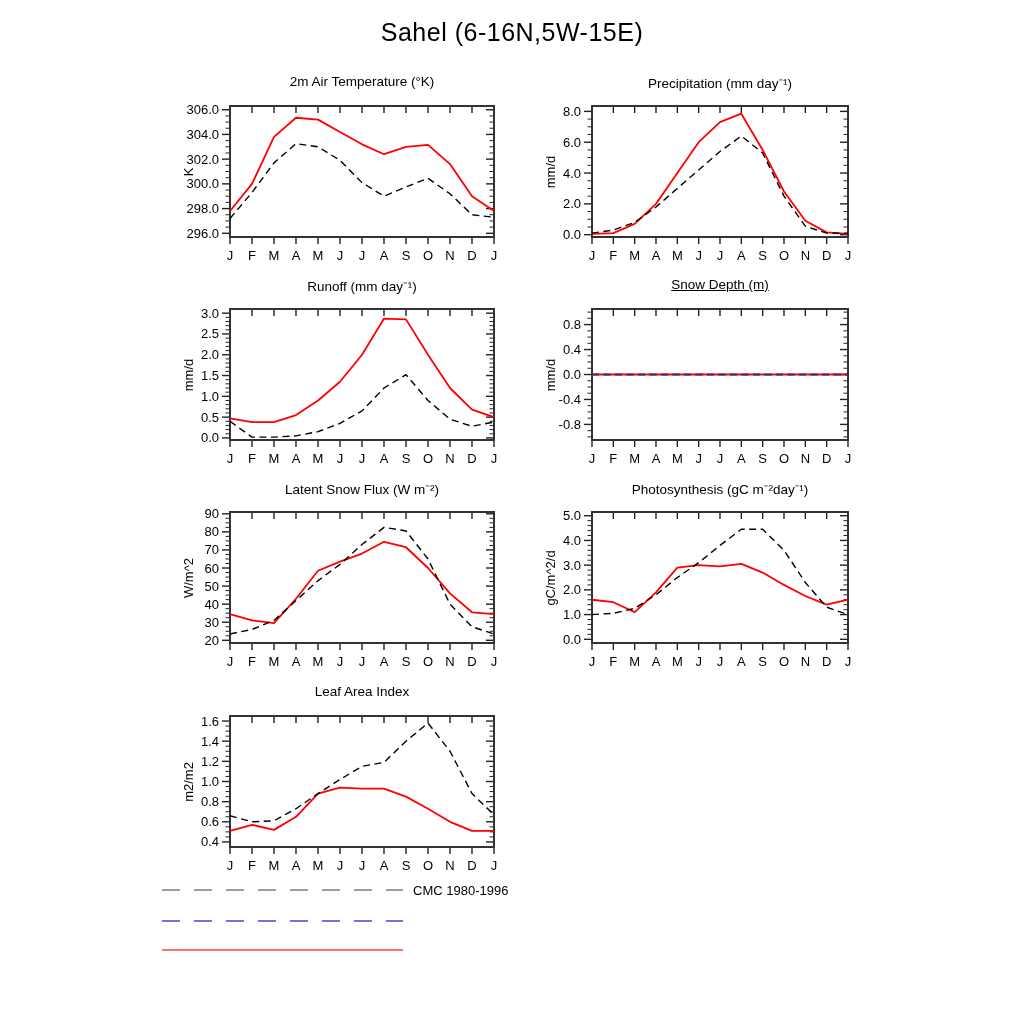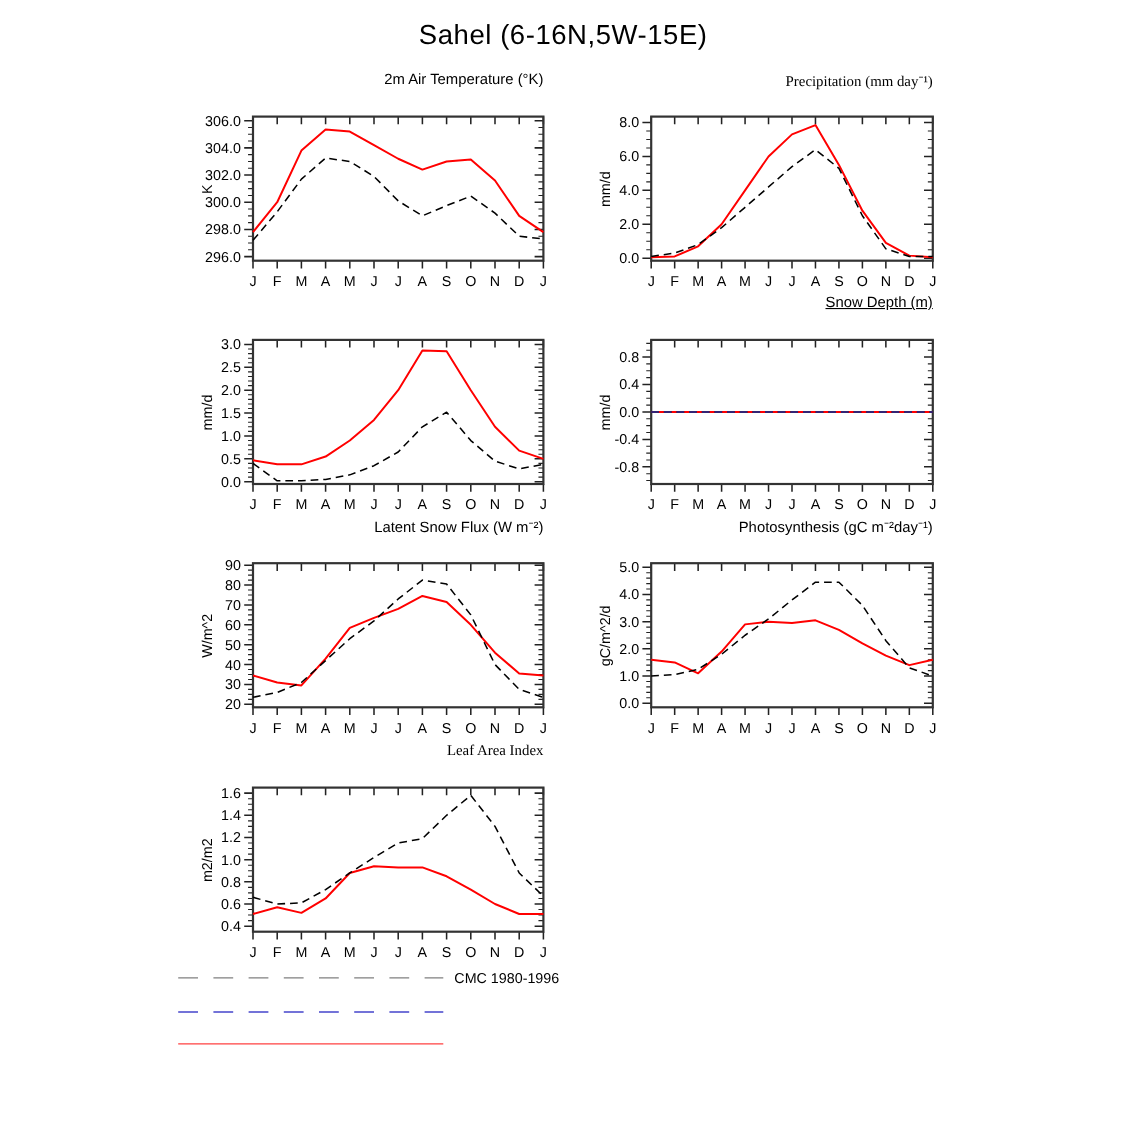--- a/index.html
+++ b/index.html
@@ -7,29 +7,29 @@
     width:1024px;height:1024px;background:#ffffff;position:relative;
     font-family:"Liberation Sans",sans-serif;color:#000;overflow:hidden;
   }
   .page-title{
     position:absolute;top:18px;left:0;width:1024px;text-align:center;
     font-size:25px;letter-spacing:0.5px;
   }
   .panel{position:absolute;width:395px;height:205px;}
   .c0{left:148px}.c1{left:510px}
   .r0{top:62px}.r1{top:265px}.r2{top:468px}.r3{top:672px}
-  .ptitle{position:absolute;top:2px;font-size:13.5px;text-align:right;white-space:nowrap;}
+  .ptitle{position:absolute;top:12px;font-size:13.5px;text-align:center;white-space:nowrap;}
   .ylab{
     position:absolute;left:40px;top:110px;font-size:13px;white-space:nowrap;
     transform:translate(-50%,-50%) rotate(-90deg);
   }
   .plot{position:absolute;top:18px;left:0;}
   svg text{font-family:"Liberation Sans",sans-serif;fill:#000;}
   .legend{position:absolute;left:0;top:0;}
-  .lrow{position:absolute;left:160px;display:flex;align-items:flex-start;gap:8px;height:16px;}
+  .lrow{position:absolute;left:160px;display:flex;align-items:center;gap:8px;height:16px;}
   .lr0{top:882px}.lr1{top:913px}.lr2{top:942px}
   .lline{flex:none;display:block;}
   .lline line.dash{stroke-dasharray:18 14;stroke-width:1.3;}
   .lline line.solid{stroke-width:1.3;}
   .llabel{font-size:13px;white-space:nowrap;}
 </style>
 </head>
 <body>
 
 <div class="page-title">Sahel (6-16N,5W-15E)</div>
@@ -125,21 +125,21 @@
       <line x1="346" y1="157" x2="346" y2="164" stroke="#222" stroke-width="1.4"></line>
       <line x1="346" y1="26" x2="346" y2="33" stroke="#222" stroke-width="1.4"></line>
       <text x="346" y="180" text-anchor="middle" font-size="13">J</text>
       <rect x="82" y="26" width="264" height="131" fill="none" stroke="#333" stroke-width="2"></rect>
       <polyline points="82,131.04716981132054 104,103.85849056603772 126,56.896226415094276 148,37.740566037735675 170,39.59433962264177 192,51.95283018867947 214,64.31132075471717 236,74.1981132075475 258,66.78301886792458 280,64.9292452830192 302,84.0849056603771 324,116.21698113207542 346,131.04716981132054" fill="none" stroke="#ff0000" stroke-width="1.8" stroke-linejoin="round"></polyline>
       <polyline points="82,138.46226415094344 104,112.50943396226396 126,82.84905660377375 148,63.693396226415146 170,66.78301886792458 192,80.37735849056635 214,102.62264150943366 236,116.21698113207542 258,106.94811320754714 280,98.29716981132088 302,113.74528301886801 324,134.754716981132 346,137.2264150943394" fill="none" stroke="#000000" stroke-width="1.4" stroke-linejoin="round" stroke-dasharray="7 4.5"></polyline>
     </svg>
 </div>
 
 <div class="panel c1 r0">
-  <div class="ptitle" style="left: 82px; width: 256px; font-family: Liberation Serif, serif;">Precipitation (mm day⁻¹)</div>
+  <div class="ptitle" style="left: 82px; width: 256px;">Precipitation (mm day⁻¹)</div>
   <div class="ylab">mm/d</div>
   <svg class="plot" width="395" height="185">
       <line x1="74" y1="154.68823529411765" x2="82" y2="154.68823529411765" stroke="#222" stroke-width="1.4"></line>
       <line x1="338" y1="154.68823529411765" x2="330" y2="154.68823529411765" stroke="#222" stroke-width="1.4"></line>
       <text x="71" y="159.18823529411765" text-anchor="end" font-size="13">0.0</text>
       <line x1="77.5" y1="146.98235294117646" x2="82" y2="146.98235294117646" stroke="#222" stroke-width="1"></line>
       <line x1="338" y1="146.98235294117646" x2="333.5" y2="146.98235294117646" stroke="#222" stroke-width="1"></line>
       <line x1="77.5" y1="139.2764705882353" x2="82" y2="139.2764705882353" stroke="#222" stroke-width="1"></line>
       <line x1="338" y1="139.2764705882353" x2="333.5" y2="139.2764705882353" stroke="#222" stroke-width="1"></line>
       <line x1="77.5" y1="131.5705882352941" x2="82" y2="131.5705882352941" stroke="#222" stroke-width="1"></line>
@@ -213,20 +213,21 @@
       <line x1="338" y1="157" x2="338" y2="164" stroke="#222" stroke-width="1.4"></line>
       <line x1="338" y1="26" x2="338" y2="33" stroke="#222" stroke-width="1.4"></line>
       <text x="338" y="180" text-anchor="middle" font-size="13">J</text>
       <rect x="82" y="26" width="256" height="131" fill="none" stroke="#333" stroke-width="2"></rect>
       <polyline points="82,153.91764705882352 103.33333333333333,153.14705882352942 124.66666666666666,143.9 146,123.86470588235295 167.33333333333331,93.04117647058823 188.66666666666669,62.217647058823516 210,42.182352941176475 231.33333333333334,33.705882352941174 252.66666666666666,69.92352941176469 274,111.53529411764706 295.33333333333337,140.81764705882352 316.66666666666663,152.3764705882353 338,153.91764705882352" fill="none" stroke="#ff0000" stroke-width="1.8" stroke-linejoin="round"></polyline>
       <polyline points="82,153.14705882352942 103.33333333333333,150.06470588235294 124.66666666666666,142.35882352941175 146,126.94705882352942 167.33333333333331,108.45294117647059 188.66666666666669,89.95882352941176 210,71.46470588235293 231.33333333333334,56.05294117647058 252.66666666666666,73.00588235294117 274,116.15882352941176 295.33333333333337,146.21176470588236 316.66666666666663,153.14705882352942 338,153.14705882352942" fill="none" stroke="#000000" stroke-width="1.4" stroke-linejoin="round" stroke-dasharray="7 4.5"></polyline>
     </svg>
 </div>
 
 <div class="panel c0 r1">
+  <div class="ptitle" style="left: 82px; width: 264px;">Runoff (mm day⁻¹)</div>
   <div class="ylab">mm/d</div>
   <svg class="plot" width="395" height="185">
       <line x1="74" y1="154.9206349206349" x2="82" y2="154.9206349206349" stroke="#222" stroke-width="1.4"></line>
       <line x1="346" y1="154.9206349206349" x2="338" y2="154.9206349206349" stroke="#222" stroke-width="1.4"></line>
       <text x="71" y="159.4206349206349" text-anchor="end" font-size="13">0.0</text>
       <line x1="77.5" y1="150.76190476190476" x2="82" y2="150.76190476190476" stroke="#222" stroke-width="1"></line>
       <line x1="346" y1="150.76190476190476" x2="341.5" y2="150.76190476190476" stroke="#222" stroke-width="1"></line>
       <line x1="77.5" y1="146.6031746031746" x2="82" y2="146.6031746031746" stroke="#222" stroke-width="1"></line>
       <line x1="346" y1="146.6031746031746" x2="341.5" y2="146.6031746031746" stroke="#222" stroke-width="1"></line>
       <line x1="77.5" y1="142.44444444444446" x2="82" y2="142.44444444444446" stroke="#222" stroke-width="1"></line>
@@ -649,21 +650,21 @@
       <line x1="338" y1="157" x2="338" y2="164" stroke="#222" stroke-width="1.4"></line>
       <line x1="338" y1="26" x2="338" y2="33" stroke="#222" stroke-width="1.4"></line>
       <text x="338" y="180" text-anchor="middle" font-size="13">J</text>
       <rect x="82" y="26" width="256" height="131" fill="none" stroke="#333" stroke-width="2"></rect>
       <polyline points="82,113.74528301886792 103.33333333333333,116.21698113207549 124.66666666666666,126.10377358490567 146,106.3301886792453 167.33333333333331,81.61320754716982 188.66666666666669,79.14150943396228 210,80.37735849056604 231.33333333333334,77.90566037735852 252.66666666666666,86.55660377358491 274,98.91509433962264 295.33333333333337,110.03773584905662 316.66666666666663,118.68867924528303 338,113.74528301886792" fill="none" stroke="#ff0000" stroke-width="1.8" stroke-linejoin="round"></polyline>
       <polyline points="82,128.5754716981132 103.33333333333333,127.33962264150944 124.66666666666666,122.39622641509435 146,108.80188679245285 167.33333333333331,91.50000000000001 188.66666666666669,76.66981132075473 210,59.36792452830191 231.33333333333334,43.30188679245282 252.66666666666666,43.30188679245282 274,64.31132075471699 295.33333333333337,96.4433962264151 316.66666666666663,121.16037735849056 338,128.5754716981132" fill="none" stroke="#000000" stroke-width="1.4" stroke-linejoin="round" stroke-dasharray="7 4.5"></polyline>
     </svg>
 </div>
 
 <div class="panel c0 r3">
-  <div class="ptitle" style="left: 82px; width: 264px; font-family: Liberation Serif, serif;">Leaf Area Index</div>
+  <div class="ptitle" style="left: 82px; width: 264px;">Leaf Area Index</div>
   <div class="ylab">m2/m2</div>
   <svg class="plot" width="395" height="185">
       <line x1="74" y1="151.96153846153845" x2="82" y2="151.96153846153845" stroke="#222" stroke-width="1.4"></line>
       <line x1="346" y1="151.96153846153845" x2="338" y2="151.96153846153845" stroke="#222" stroke-width="1.4"></line>
       <text x="71" y="156.46153846153845" text-anchor="end" font-size="13">0.4</text>
       <line x1="77.5" y1="146.9230769230769" x2="82" y2="146.9230769230769" stroke="#222" stroke-width="1"></line>
       <line x1="346" y1="146.9230769230769" x2="341.5" y2="146.9230769230769" stroke="#222" stroke-width="1"></line>
       <line x1="77.5" y1="141.8846153846154" x2="82" y2="141.8846153846154" stroke="#222" stroke-width="1"></line>
       <line x1="346" y1="141.8846153846154" x2="341.5" y2="141.8846153846154" stroke="#222" stroke-width="1"></line>
       <line x1="77.5" y1="136.84615384615384" x2="82" y2="136.84615384615384" stroke="#222" stroke-width="1"></line>

